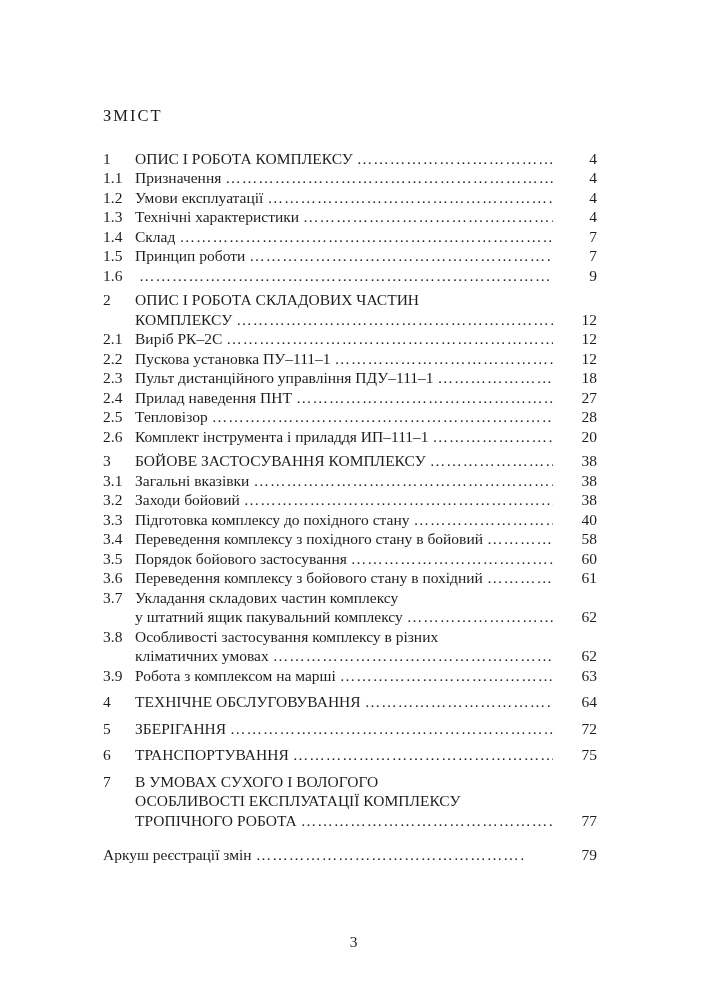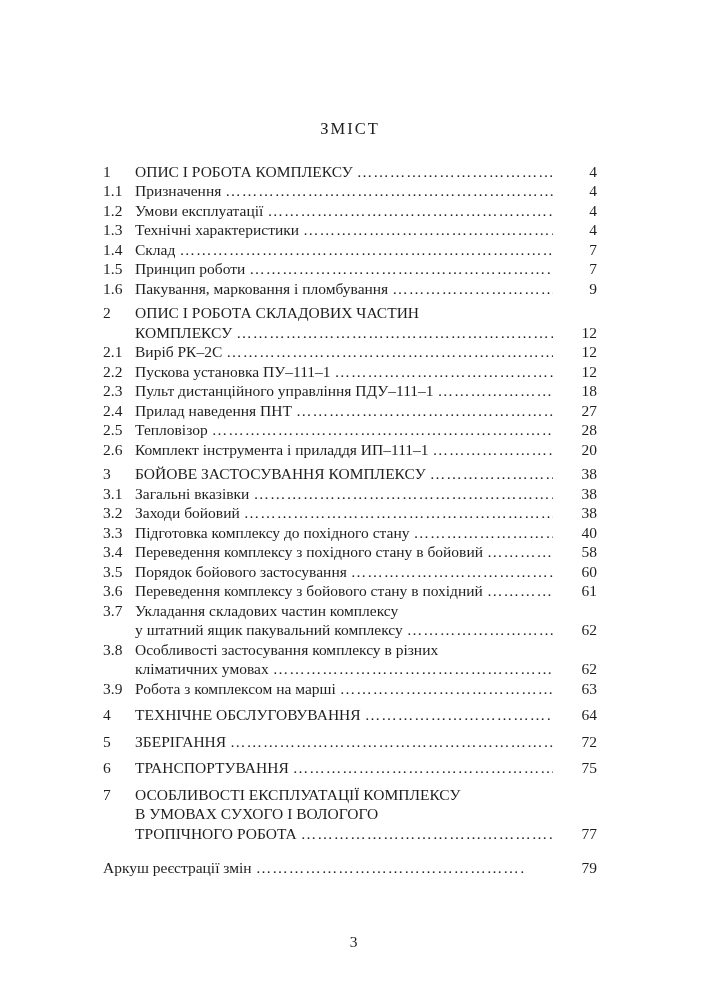--- a/index.html
+++ b/index.html
@@ -8,24 +8,24 @@
     width:707px;height:1000px;
     background:#ffffff;
     color:#1e1e1e;
     font-family:"Liberation Serif", "DejaVu Serif", serif;
     font-size:15.5px;
     line-height:19.5px;
     overflow:hidden;
   }
   .content{padding:106px 110px 0 103px;}
   .doc-title{
-    text-align:center;
+    text-align:left;
     font-size:16.5px;
     letter-spacing:2px;
-    margin:13px 0 23px 0;
+    margin:0 0 23px 0;
     font-weight:normal;
   }
   .row{display:flex;}
   .num{flex:none;width:32px;align-self:flex-start;}
   .mid{flex:1;min-width:0;}
   .lineflex{display:flex;align-items:center;}
   .t{flex:none;white-space:nowrap;}
   .wrapline{white-space:nowrap;}
   .dots{
     flex:1;min-width:0;overflow:hidden;white-space:nowrap;
@@ -112,21 +112,20 @@
         <span class="dots">…………………………………………………………………………………………………………………</span>
       </div>
         </div>
       <span class="pg">7</span>
     </div>
 
     <div class="row">
       <span class="num">1.6</span>
       <div class="mid">
           <div class="lineflex">
-        <span class="t">Пакування, марковання і пломбування</span>
         <span class="dots">…………………………………………………………………………………………………………………</span>
       </div>
         </div>
       <span class="pg">9</span>
     </div>
 
     <div class="row gap-sub">
       <span class="num">2</span>
       <div class="mid">
         <div class="wrapline">ОПИС І  РОБОТА СКЛАДОВИХ ЧАСТИН</div>
@@ -345,22 +344,22 @@
         <span class="t">ТРАНСПОРТУВАННЯ</span>
         <span class="dots">…………………………………………………………………………………………………………………</span>
       </div>
         </div>
       <span class="pg">75</span>
     </div>
 
     <div class="row gap-sec">
       <span class="num">7</span>
       <div class="mid">
+        <div class="wrapline">В  УМОВАХ  СУХОГО  І  ВОЛОГОГО</div>
         <div class="wrapline">ОСОБЛИВОСТІ  ЕКСПЛУАТАЦІЇ  КОМПЛЕКСУ</div>
-        <div class="wrapline">В  УМОВАХ  СУХОГО  І  ВОЛОГОГО</div>
         <div class="lineflex">
           <span class="t">ТРОПІЧНОГО  РОБОТА</span>
           <span class="dots">…………………………………………………………………………………………………………………</span>
         </div>
       </div>
       <span class="pg">77</span>
     </div>
 
     <div class="row gap-reg">
       <div class="mid">

